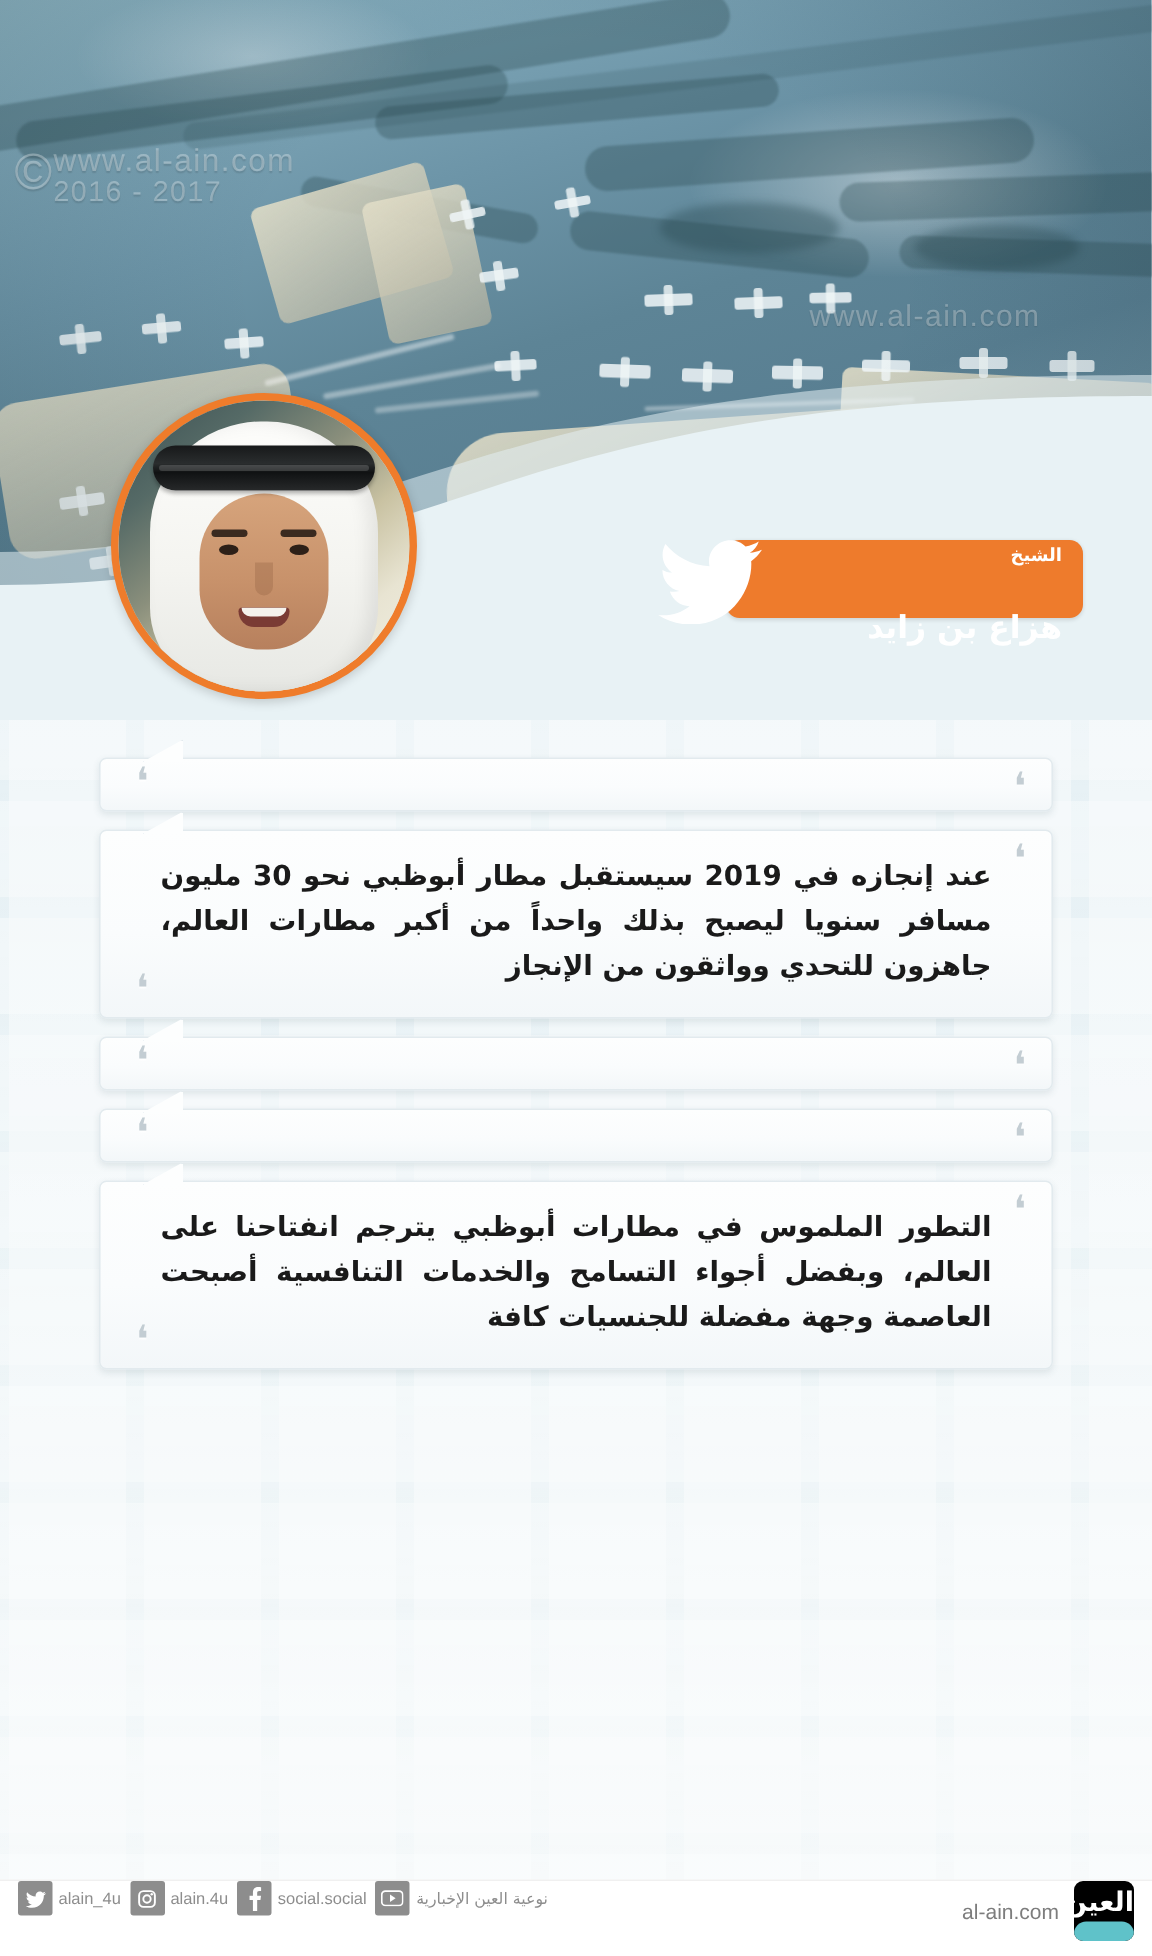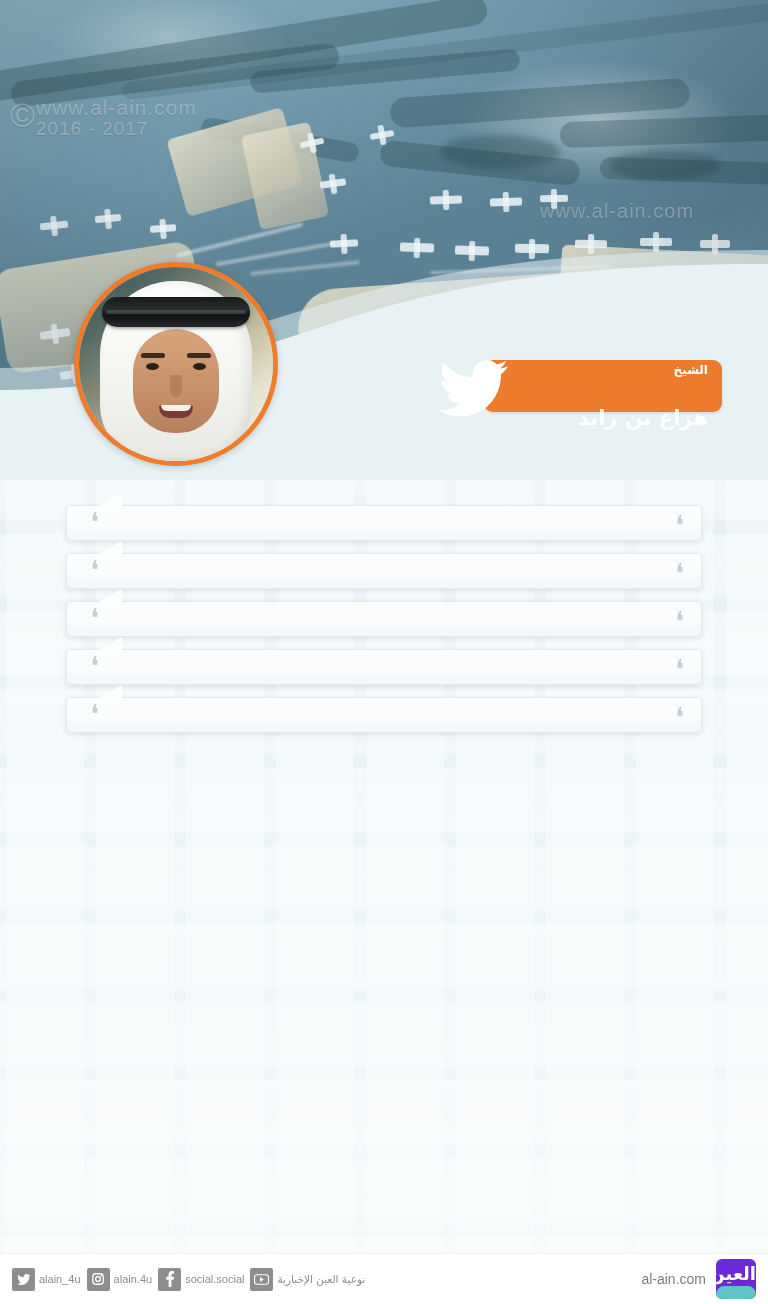--- a/index.html
+++ b/index.html
@@ -355,21 +355,21 @@
   
   .footer {
     position: absolute;
     left: 0;
     bottom: 0;
     width: 768px;
     height: 50px;
     background: #ffffff;
     border-top: 1px solid #f0f0f0;
     display: flex;
-    align-items: center;
+    align-items: flex-start;
     direction: ltr;
     gap: 12px;
   }
   .social-list {
     display: flex;
     align-items: center;
     padding-left: 12px;
     gap: 6px;
   }
   .social-item {
@@ -407,21 +407,21 @@
   }
   .site-url {
     font-family: "Liberation Sans", sans-serif;
     font-size: 14px;
     color: #7d7d7d;
   }
   .brand-logo {
     width: 40px;
     height: 40px;
     border-radius: 6px;
-    background: #6d28d9;
+    background: #000000;
     position: relative;
     overflow: hidden;
     flex: none;
   }
   .brand-wave {
     position: absolute;
     left: 0; bottom: 0;
     width: 100%;
     height: 13px;
     background: #5fc2c9;
@@ -542,38 +542,40 @@
 
     <div class="card">
       <div class="card-tail"></div>
       <span class="q-open">❛</span>
       <span class="q-close">❛</span>
     </div>
 
     <div class="card">
       <div class="card-tail"></div>
       <span class="q-open">❛</span>
+      <p class="card-text">عند إنجازه في 2019 سيستقبل مطار أبوظبي نحو 30 مليون مسافر سنويا ليصبح بذلك واحداً من أكبر مطارات العالم، جاهزون للتحدي وواثقون من الإنجاز</p>
       <span class="q-close">❛</span>
     </div>
 
     <div class="card">
       <div class="card-tail"></div>
       <span class="q-open">❛</span>
       <span class="q-close">❛</span>
     </div>
 
     <div class="card">
       <div class="card-tail"></div>
       <span class="q-open">❛</span>
       <span class="q-close">❛</span>
     </div>
 
     <div class="card">
       <div class="card-tail"></div>
       <span class="q-open">❛</span>
+      <p class="card-text">التطور الملموس في مطارات أبوظبي يترجم انفتاحنا على العالم، وبفضل أجواء التسامح والخدمات التنافسية أصبحت العاصمة وجهة مفضلة للجنسيات كافة</p>
       <span class="q-close">❛</span>
     </div>
 
   </div>
 
   <div class="footer">
     <div class="social-list">
 
       <div class="social-item">
         <span class="social-icon">

